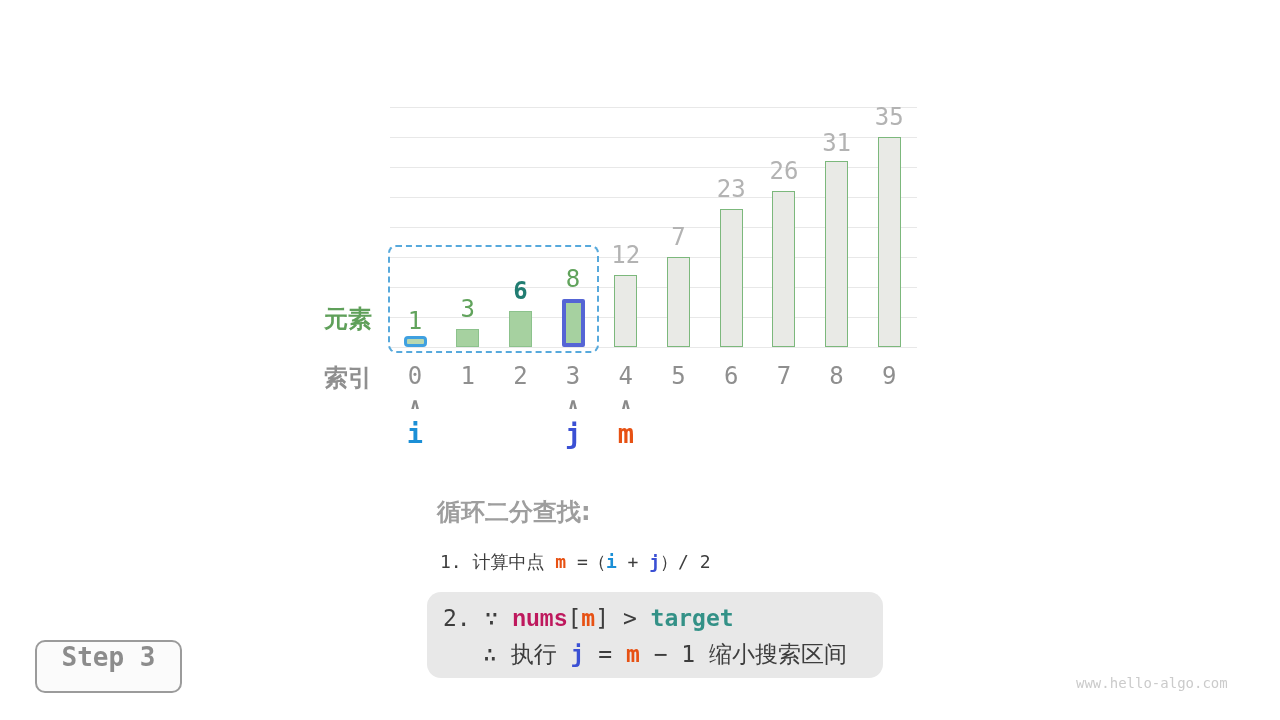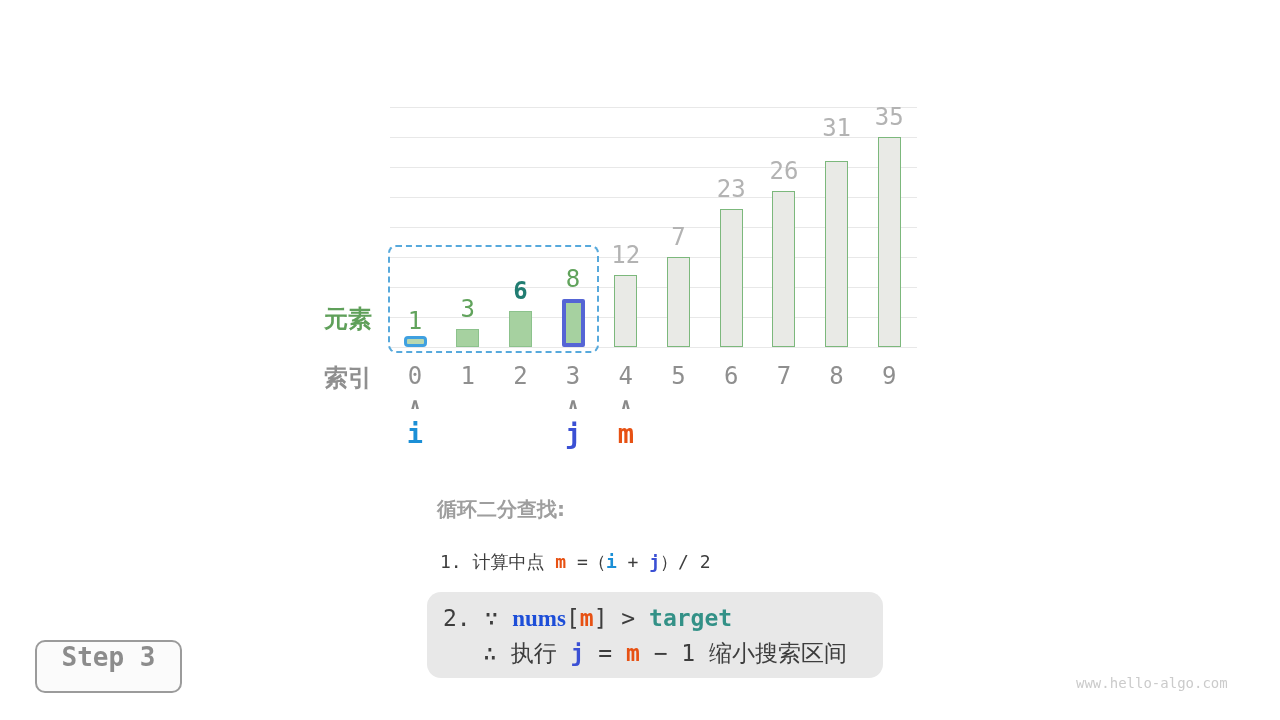--- a/index.html
+++ b/index.html
@@ -28,26 +28,26 @@
   .caret{position:absolute;width:53px;text-align:center;top:395px;
          font:bold 15px "DejaVu Sans",sans-serif;color:#8a8a8a;}
   .ptr-label{position:absolute;width:53px;text-align:center;top:418px;
              font:bold 27px "DejaVu Sans Mono",monospace;}
 
   
   .kw-plain{color:#3d3d3d;}
   .kw-i{color:#1b8fd6;font-weight:bold;font-family:"DejaVu Sans Mono",monospace;}
   .kw-j{color:#3b50d4;font-weight:bold;font-family:"DejaVu Sans Mono",monospace;}
   .kw-m{color:#e75113;font-weight:bold;font-family:"DejaVu Sans Mono",monospace;}
-  .kw-nums{color:#1d4ed8;font-weight:bold;font-family:Liberation Serif, serif;}
+  .kw-nums{color:#be185d;font-weight:bold;font-family:Liberation Mono, monospace;}
   .kw-target{color:#339187;font-weight:bold;font-family:"DejaVu Sans Mono",monospace;}
 
   
   .caption-heading{position:absolute;left:437px;top:496px;
-                   font-weight:bold;font-size:20px;color:#9e9e9e;}
+                   font-weight:bold;font-size:24px;color:#9e9e9e;}
   .caption-line1{position:absolute;left:440px;top:550px;font-size:18px;color:#3d3d3d;
                  font-family:"DejaVu Sans Mono","DejaVu Sans",monospace;}
   .note-box{position:absolute;left:427px;top:592px;width:456px;height:86px;
             background:#e8e8e8;border-radius:14px;box-sizing:border-box;
             padding:9px 0 0 16px;font-size:23px;color:#3d3d3d;
             font-family:"DejaVu Sans Mono","DejaVu Sans",monospace;}
   .note-line{line-height:34px;white-space:nowrap;}
   .note-line.second{padding-left:40px;}
 
   
@@ -88,21 +88,21 @@
       <div class="val-label green" style="left: 546.6px; top: 265px;">8</div>
       <div class="bar muted" style="left: 614.3px; width: 23px; top: 275px; height: 72px;"></div>
       <div class="val-label muted" style="left: 599.3px; top: 241px;">12</div>
       <div class="bar muted" style="left: 667px; width: 23px; top: 257px; height: 90px;"></div>
       <div class="val-label muted" style="left: 652px; top: 223px;">7</div>
       <div class="bar muted" style="left: 719.7px; width: 23px; top: 209px; height: 138px;"></div>
       <div class="val-label muted" style="left: 704.7px; top: 175px;">23</div>
       <div class="bar muted" style="left: 772.4px; width: 23px; top: 191px; height: 156px;"></div>
       <div class="val-label muted" style="left: 757.4px; top: 157px;">26</div>
       <div class="bar muted" style="left: 825.1px; width: 23px; top: 161px; height: 186px;"></div>
-      <div class="val-label muted" style="left: 810.1px; top: 114px;">31</div>
+      <div class="val-label muted" style="left: 810.1px; top: 129px;">31</div>
       <div class="bar muted" style="left: 877.8px; width: 23px; top: 137px; height: 210px;"></div>
       <div class="val-label muted" style="left: 862.8px; top: 103px;">35</div>
     </div>
 
   <div class="row-label element">元素</div>
   <div class="row-label index">索引</div>
 
   <div id="index-row">
       <div class="idx-label" style="left: 388.5px;">0</div>
       <div class="idx-label" style="left: 441.2px;">1</div>

